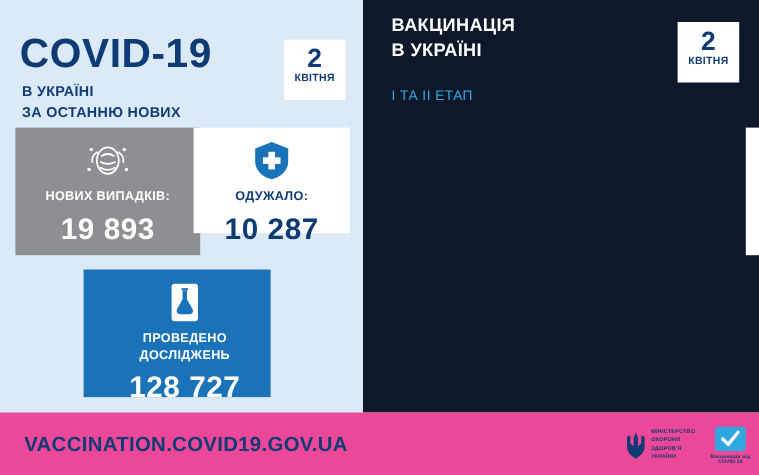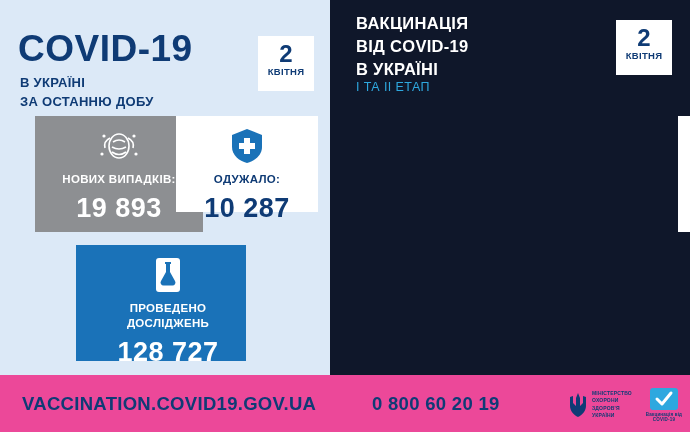--- a/index.html
+++ b/index.html
@@ -113,21 +113,20 @@
   .card {
     position: absolute;
     box-sizing: border-box;
     text-align: center;
   }
   .card-cases {
     left: 14px; top: 116px;
     width: 168px; height: 116px;
     background: #8d8f92;
     color: #ffffff;
-    margin-left: 21px;
   }
   .card-recovered {
     left: 176px; top: 116px;
     width: 142px; height: 96px;
     background: #ffffff;
     color: #0f3b75;
   }
   .card-tests {
     left: 76px; top: 245px;
     width: 170px; height: 116px;
@@ -241,21 +240,21 @@
 <body>
 
 <div class="poster">
 
   <div class="left-panel">
 
     <div class="left-header">
       <div class="covid-title">COVID-19</div>
       <div class="covid-sub">
         <div>В УКРАЇНІ</div>
-        <div>ЗА ОСТАННЮ ДОБУ</div>
+        <div>ЗА ОСТАННЮ НОВИХ</div>
       </div>
       <div class="date-box-left">
         <div class="date-num">2</div>
         <div class="date-month">КВІТНЯ</div>
       </div>
     </div>
 
     <div class="card card-cases">
       <div class="card-icon">
         <svg width="46" height="40" viewBox="0 0 46 40" aria-hidden="true">
@@ -301,21 +300,20 @@
       </div>
       <div class="card-label">ПРОВЕДЕНО ДОСЛІДЖЕНЬ</div>
       <div class="card-value">128 727</div>
     </div>
   </div>
 
   <div class="right-panel">
     <div class="right-header">
       <div class="vac-title">
         <div>ВАКЦИНАЦІЯ</div>
-        <div>ВІД COVID-19</div>
         <div>В УКРАЇНІ</div>
       </div>
       <div class="vac-sub">I ТА II ЕТАП</div>
       <div class="date-box-right">
         <div class="date-num">2</div>
         <div class="date-month">КВІТНЯ</div>
       </div>
     </div>
 
     <div class="card card-first-dose">
@@ -325,21 +323,20 @@
       </div>
 
       <div class="r-value">19 097</div>
       <div class="r-unit">ЛЮДЕЙ</div>
     </div>
 
   </div>
 
   <div class="footer">
     <div class="footer-site">VACCINATION.COVID19.GOV.UA</div>
-    <div class="footer-phone">0 800 60 20 19</div>
 
     <div class="logo-moz">
       <svg width="20" height="26" viewBox="0 0 20 26" aria-hidden="true">
         <path d="M10 1 L12 6 V14 L15 11 V4 L18 5 V14 C18 19 14 23 10 25 C6 23 2 19 2 14 V5 L5 4 V11 L8 14 V6 Z" fill="#0f3b75"></path>
       </svg>
       <div class="logo-moz-text">
         <div>МІНІСТЕРСТВО</div>
         <div>ОХОРОНИ</div>
         <div>ЗДОРОВ'Я</div>
         <div>УКРАЇНИ</div>

